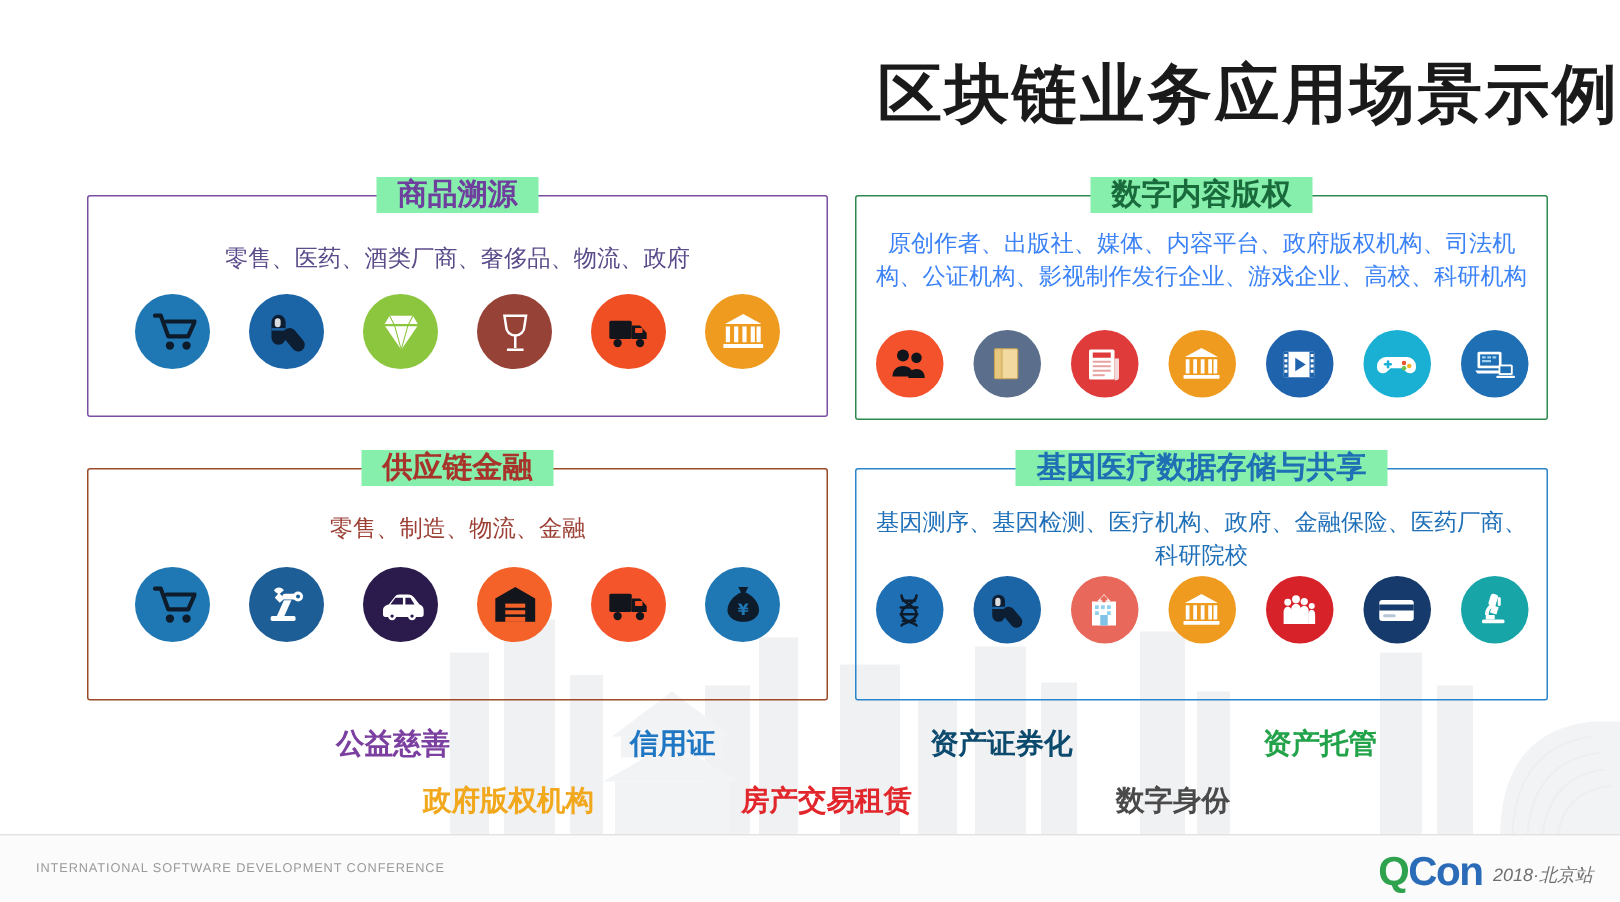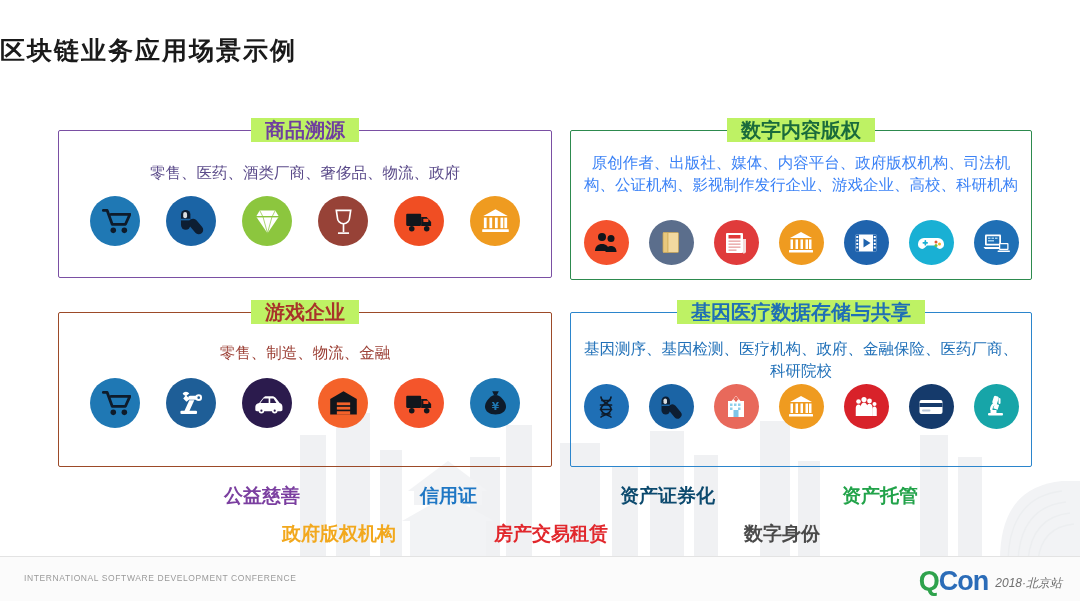--- a/index.html
+++ b/index.html
@@ -12,41 +12,41 @@
   }
   
   #bg-watermark{
     position:absolute;left:0;top:395px;width:1080px;height:165px;
     pointer-events:none;opacity:1;
   }
   
   #slide{position:absolute;inset:0;}
   #page-title{
     position:absolute;left:0;top:34px;width:1080px;
-    text-align:left;
-    font-size:25px;font-weight:bold;color:#1a1a1a;
+    text-align:right;
+    font-size:43px;font-weight:bold;color:#1a1a1a;
     letter-spacing:2px;
     font-family:"Liberation Sans","DejaVu Sans",sans-serif;
   }
   
   .panel{position:absolute;box-sizing:border-box;background:transparent;}
   .panel-border{
     position:absolute;inset:0;
     border:1.6px solid #000;border-radius:2px;
     box-sizing:border-box;
   }
   .panel-title{
     position:absolute;top:-12px;left:0;width:100%;
     text-align:center;
     font-size:20px;font-weight:bold;
     line-height:24px;
     white-space:nowrap;
   }
   .panel-title span{
-    background:#bef264;padding:0 14px;display:inline-block;
+    background:#86efac;padding:0 14px;display:inline-block;
   }
   .panel-sub{
     position:absolute;left:12px;right:12px;
     text-align:center;
     font-size:15.5px;line-height:22px;
     font-family:"Liberation Sans","DejaVu Sans",sans-serif;
   }
   .icon-row{
     position:absolute;left:0;width:100%;
     display:flex;justify-content:center;align-items:center;
@@ -308,21 +308,21 @@
               <rect x="31" y="43" width="25" height="3" rx="1.5" fill="#ffffff"></rect>
             </g>
           </svg>
         </div>
       </div>
   </div>
 
   <div class="panel" id="panel-supply">
     <div class="panel-border" style="border-color: rgb(156, 74, 40);"></div>
     <div class="panel-title" style="color: rgb(168, 51, 42);">
-      <span>游戏企业</span>
+      <span>供应链金融</span>
     </div>
     <div class="panel-sub" style="top: 30px; color: rgb(156, 64, 54);">零售、制造、物流、金融</div>
     <div class="icon-row" id="icons-supply" style="top: 66px; gap: 26px;">
         <div class="icon-badge" style="width: 50px; height: 50px; background: rgb(31, 120, 180);">
           <svg width="31" height="31" viewBox="0 0 56 56" fill="#ffffff">
             <path d="M6 8h7l9 25h24l8-18H20" stroke="#0e1b2a" stroke-width="5" fill="none" stroke-linecap="round" stroke-linejoin="round"></path>
             <circle cx="24" cy="44" r="5" fill="#0e1b2a"></circle>
             <circle cx="44" cy="44" r="5" fill="#0e1b2a"></circle>
           </svg>
         </div>

